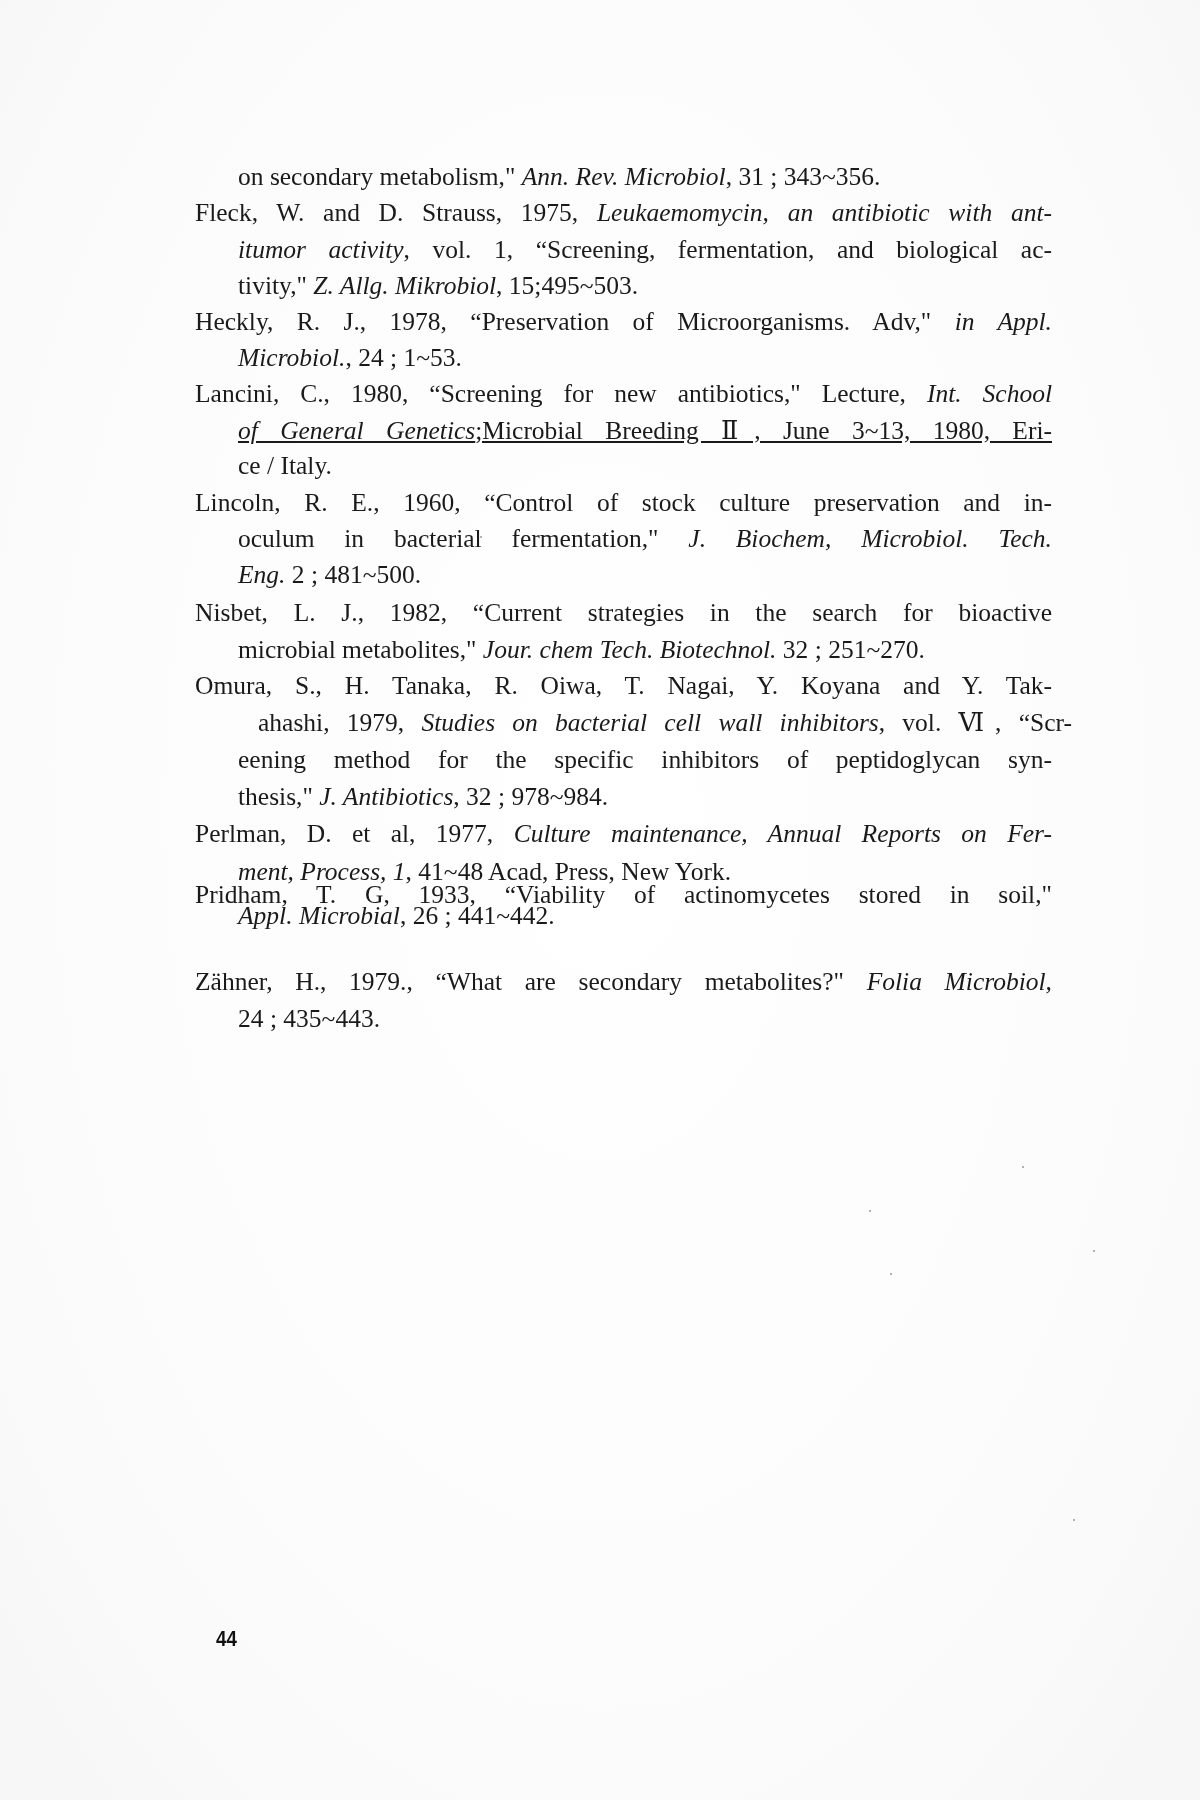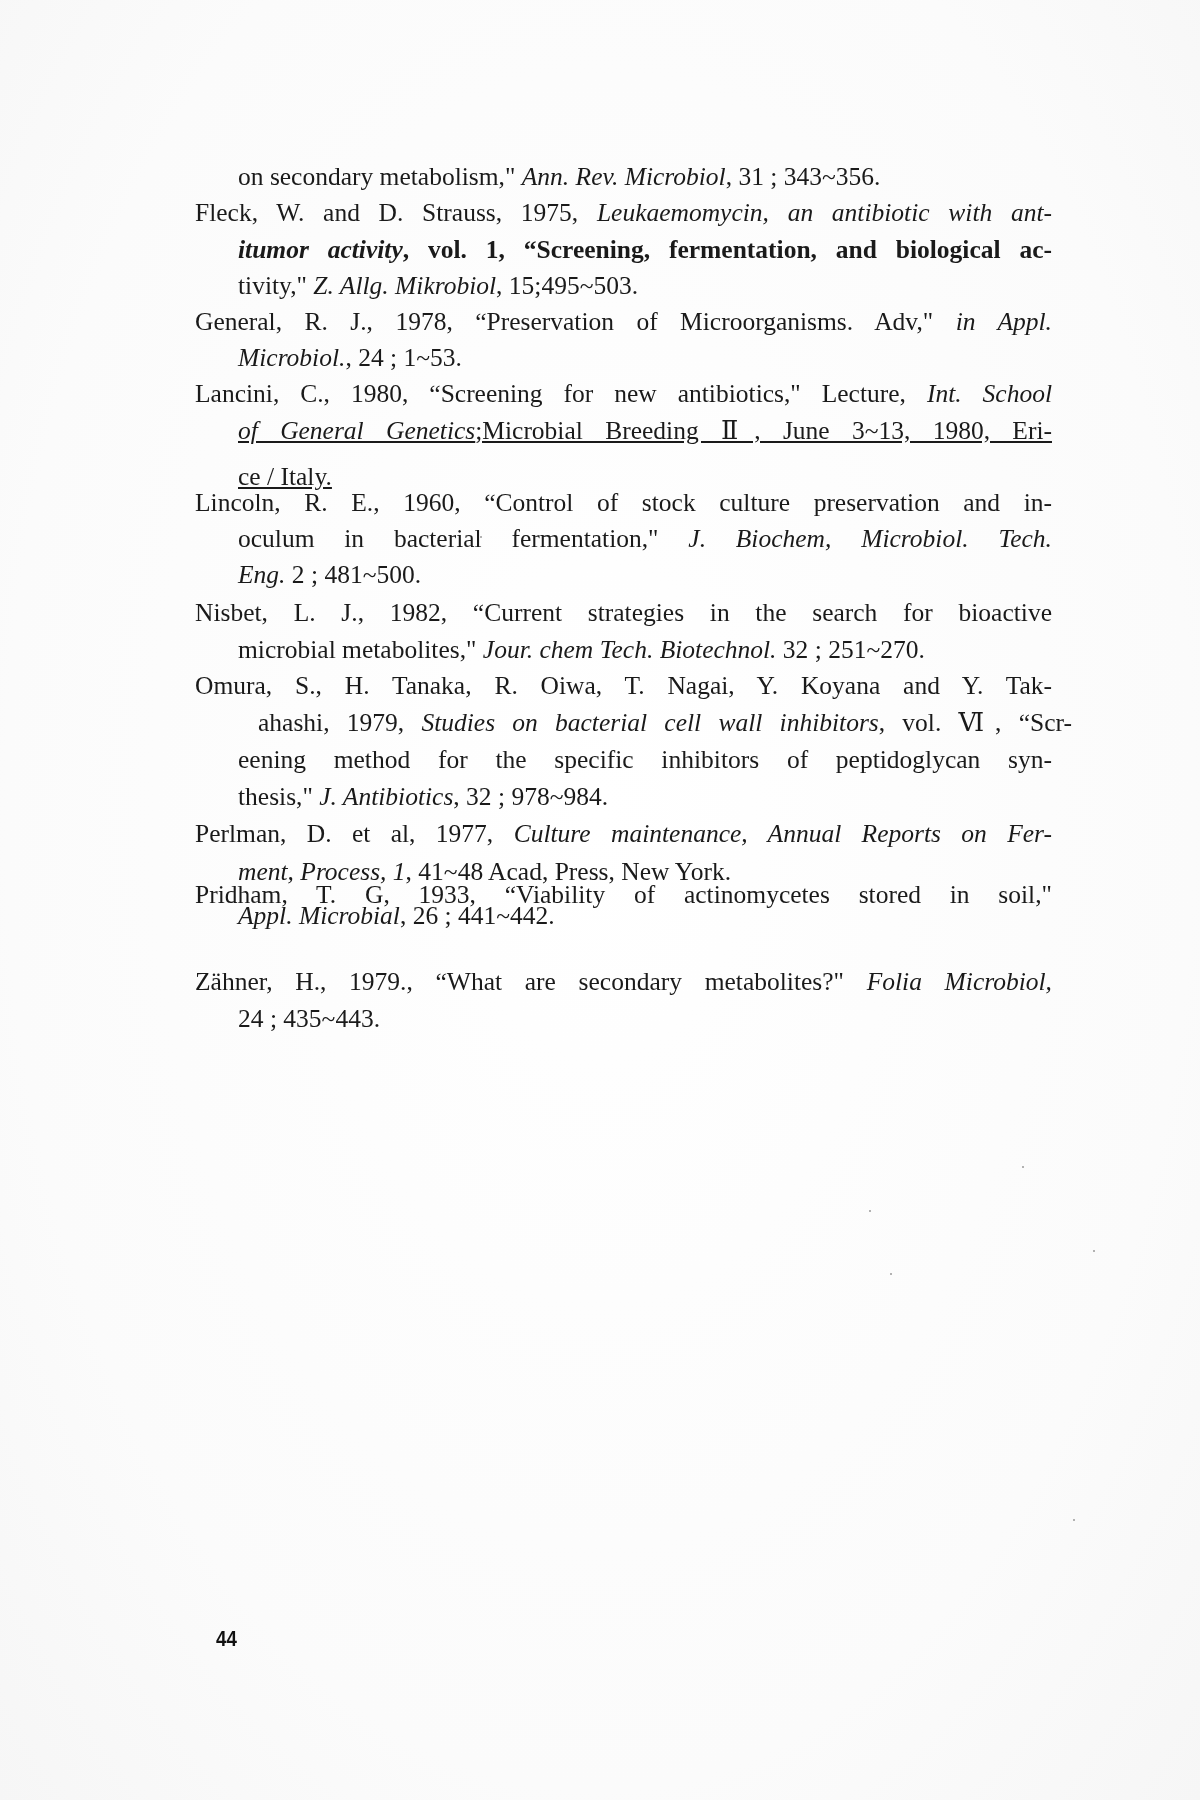--- a/index.html
+++ b/index.html
@@ -55,31 +55,31 @@
 </head>
 <body>
 
 <div class="page">
   <div class="refs" id="refs">
       <div>
         <span class="line cont last" style="top: 0px;"><span>on secondary metabolism," </span><i>Ann. Rev. Microbiol</i><span>, 31 ; 343~356.</span></span>
       </div>
       <div>
         <span class="line first" style="top: 36px;"><span>Fleck, W. and D. Strauss, 1975, </span><i>Leukaemomycin, an antibiotic with ant-</i></span>
-        <span class="line cont" style="top: 73px; font-weight: bold;"><i>itumor activity</i><span>, vol. 1, “Screening, fermentation, and biological ac-</span></span>
+        <span class="line cont" style="top: 73px;"><i>itumor activity</i><span>, vol. 1, “Screening, fermentation, and biological ac-</span></span>
         <span class="line cont last" style="top: 109px;"><span>tivity," </span><i>Z. Allg. Mikrobiol</i><span>, 15;495~503.</span></span>
       </div>
       <div>
-        <span class="line first" style="top: 145px;"><span>General, R. J., 1978, “Preservation of Microorganisms. Adv," </span><i>in Appl.</i></span>
+        <span class="line first" style="top: 145px;"><span>Heckly, R. J., 1978, “Preservation of Microorganisms. Adv," </span><i>in Appl.</i></span>
         <span class="line cont last" style="top: 181px;"><i>Microbiol.</i><span>, 24 ; 1~53.</span></span>
       </div>
       <div>
         <span class="line first" style="top: 217px;"><span>Lancini, C., 1980, “Screening for new antibiotics," Lecture, </span><i>Int. School</i></span>
         <span class="line cont" style="top: 254px; text-decoration: underline;"><i>of General Genetics</i><span>;Microbial Breeding Ⅱ, June 3~13, 1980, Eri-</span></span>
-        <span class="line cont last" style="top: 300px; text-decoration: underline;"><span>ce / Italy.</span></span>
+        <span class="line cont last" style="top: 289px;"><span>ce / Italy.</span></span>
       </div>
       <div>
         <span class="line first" style="top: 326px;"><span>Lincoln, R. E., 1960, “Control of stock culture preservation and in-</span></span>
         <span class="line cont" style="top: 362px;"><span>oculum in bacterial fermentation," </span><i>J. Biochem, Microbiol. Tech.</i></span>
         <span class="line cont last" style="top: 398px;"><i>Eng.</i><span> 2 ;  481~500.</span></span>
       </div>
       <div>
         <span class="line first" style="top: 436px;"><span>Nisbet, L. J., 1982, “Current strategies in the search for bioactive</span></span>
         <span class="line cont last" style="top: 473px;"><span>microbial metabolites," </span><i>Jour. chem Tech. Biotechnol.</i><span> 32 ; 251~270.</span></span>
       </div>

